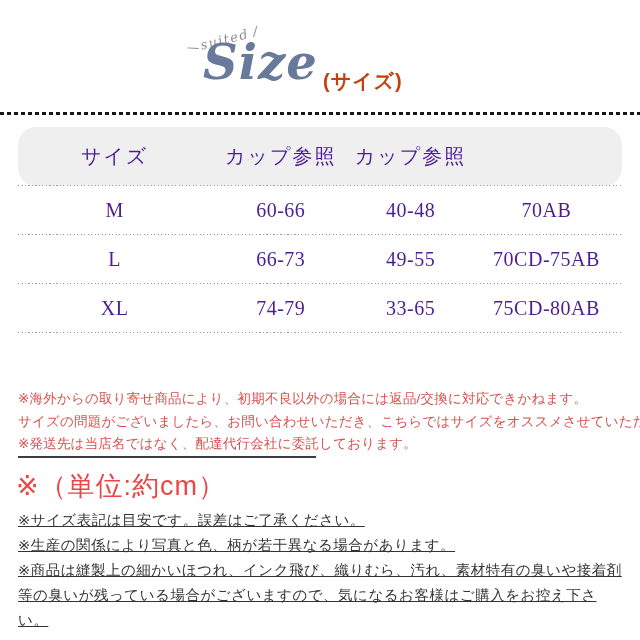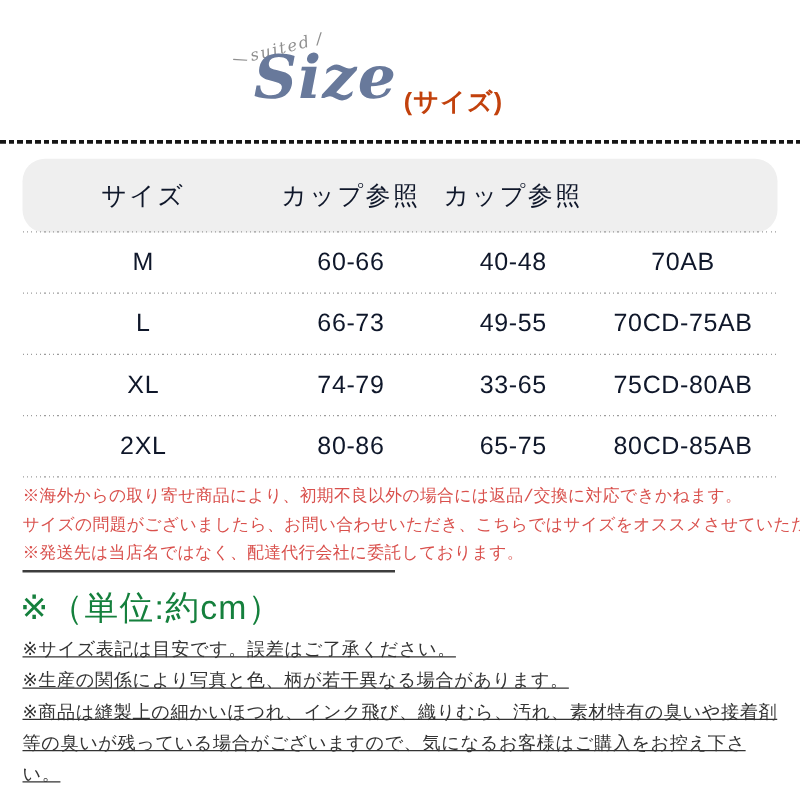--- a/index.html
+++ b/index.html
@@ -35,41 +35,41 @@
   .dashed-rule{
     position:absolute;left:0;top:112px;width:640px;height:3px;
     background:repeating-linear-gradient(90deg,#161616 0 4.5px,transparent 4.5px 7px);
   }
   
   .size-table{position:absolute;left:18px;top:127px;width:604px;}
   .t-row{
     position:relative;display:grid;
     grid-template-columns:32% 23% 20% 25%;
     align-items:center;
-    font-family:Liberation Sans, sans-serif;
-    font-size:20px;color:#0f172a;border-radius:18px;
+    font-family:Liberation Serif, serif;
+    font-size:20px;color:#4c1d95;border-radius:18px;
   }
   .t-row .cell{text-align:center;}
   .t-head{height:59px;background:#efefef;letter-spacing:2px;}
   .t-body{height:49px;letter-spacing:0.5px;}
   .t-row::after{
     content:"";position:absolute;left:0;right:0;bottom:0;height:1px;
     background:repeating-linear-gradient(90deg,#9c9c9c 0 1px,transparent 1px 3.5px);
   }
   
   .red-notes{
     position:absolute;left:18px;top:388px;width:620px;
-    color:#d9504c;font-size:13.5px;line-height:22.5px;letter-spacing:0.2px;font-family:Liberation Mono, monospace;
+    color:#d9504c;font-size:13.5px;line-height:22.5px;letter-spacing:0.2px;
   }
   .red-notes .note-line{white-space:nowrap;}
   
   .unit-separator{position:absolute;left:18px;top:456px;width:298px;height:2px;background:#3d3d3d;}
   .unit-heading{
     position:absolute;left:16px;top:468px;
-    font-size:27px;color:#15803d;letter-spacing:1px;font-weight:500;
+    font-size:27px;color:#ef4444;letter-spacing:1px;font-weight:500;
     white-space:nowrap;
   }
   
   .black-notes{
     position:absolute;left:18px;top:508px;width:608px;
     color:#333;font-size:14.5px;line-height:25px;letter-spacing:0.5px;
   }
   .black-notes .note-para{margin:0 0 0 0;text-decoration:underline;}
 </style>
 </head>
@@ -104,26 +104,20 @@
       <div class="cell">66-73</div>
       <div class="cell">49-55</div>
       <div class="cell">70CD-75AB</div>
     </div>
     <div class="t-row t-body">
       <div class="cell">XL</div>
       <div class="cell">74-79</div>
       <div class="cell">33-65</div>
       <div class="cell">75CD-80AB</div>
     </div>
-    <div class="t-row t-body">
-      <div class="cell">2XL</div>
-      <div class="cell">80-86</div>
-      <div class="cell">65-75</div>
-      <div class="cell">80CD-85AB</div>
-    </div>
   </div>
 
   <div class="red-notes">
     <div class="note-line">※海外からの取り寄せ商品により、初期不良以外の場合には返品/交換に対応できかねます。</div>
     <div class="note-line">サイズの問題がございましたら、お問い合わせいただき、こちらではサイズをオススメさせていただきます。</div>
     <div class="note-line">※発送先は当店名ではなく、配達代行会社に委託しております。</div>
   </div>
 
   <div class="unit-separator"></div>
   <div class="unit-heading">※（単位:約cm）</div>

